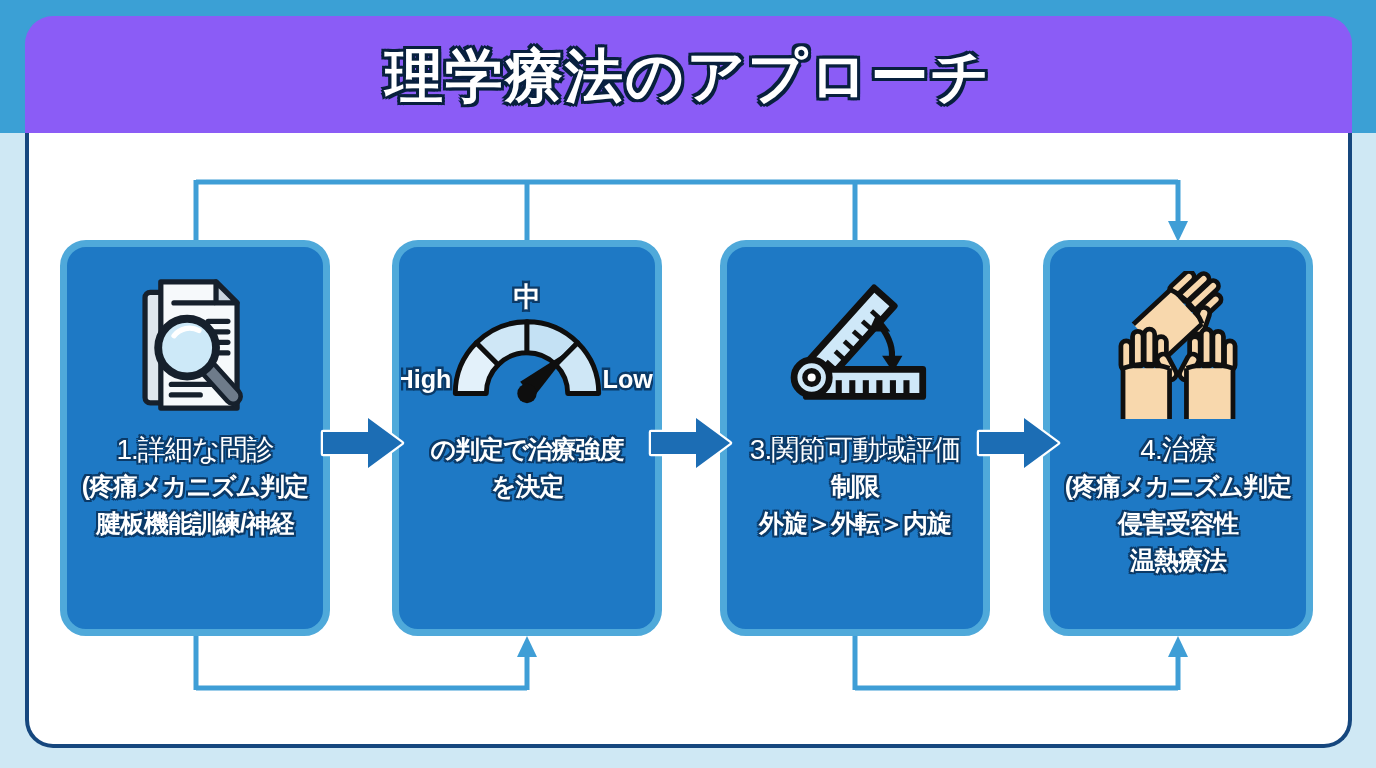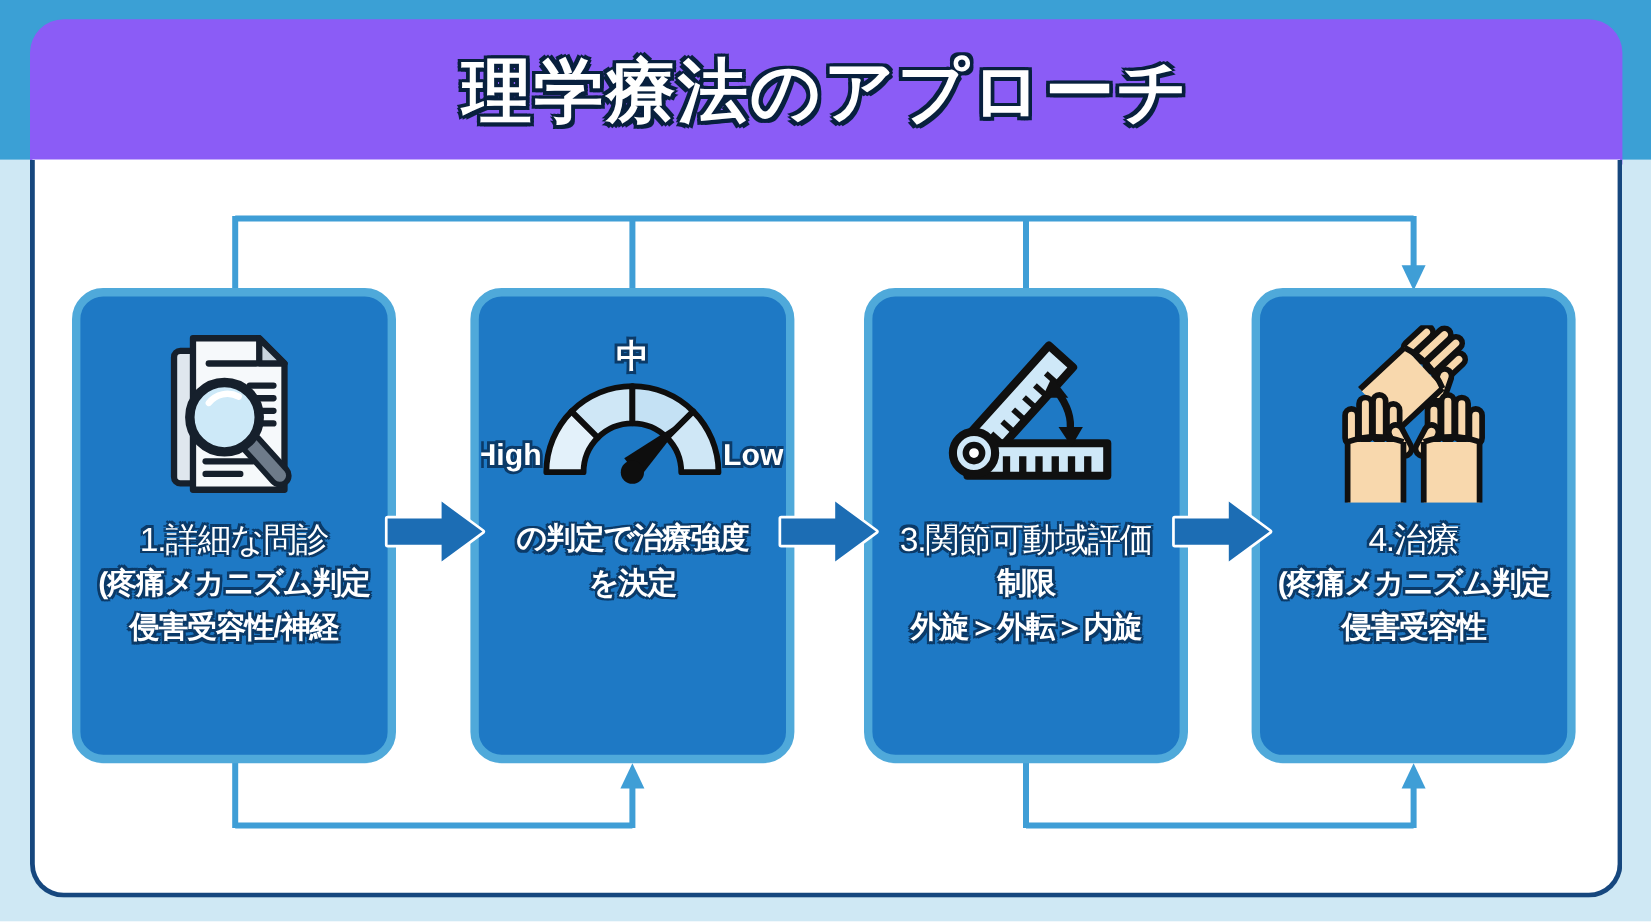--- a/index.html
+++ b/index.html
@@ -109,21 +109,21 @@
         </g>
         <path d="M61,73 L79,93" stroke="#16202c" stroke-width="15" stroke-linecap="round"></path>
         <path d="M61,73 L79,93" stroke="#6e7b8a" stroke-width="8" stroke-linecap="round"></path>
         <circle cx="44" cy="56" r="22" fill="#cde9f8" stroke="#16202c" stroke-width="6"></circle>
         <path d="M34,47 a15,15 0 0 1 19,-4" fill="none" stroke="#ffffff" stroke-width="4" stroke-linecap="round"></path>
       </svg>
     </div>
     <div class="text-block">
       <div class="card-line title">1.詳細な問診</div>
       <div class="card-line">(疼痛メカニズム判定</div>
-      <div class="card-line">侵害受容性/神経</div>
+      <div class="card-line">腱板機能訓練/神経</div>
     </div>
   </div>
 
   <div class="card card-2">
     <div class="icon-wrap">
       <svg width="252" height="132" viewBox="0 0 260 136">
         <g stroke="#0e0e0e" stroke-width="5" stroke-linejoin="round">
           <path d="M56,118 A74,74 0 0 1 77.7,65.7 L100.3,88.3 A42,42 0 0 0 88,118 Z" fill="#e3f1fa"></path>
           <path d="M77.7,65.7 A74,74 0 0 1 130,44 L130,76 A42,42 0 0 0 100.3,88.3 Z" fill="#cfe7f6"></path>
           <path d="M130,44 A74,74 0 0 1 182.3,65.7 L159.7,88.3 A42,42 0 0 0 130,76 Z" fill="#c4e1f4"></path>
@@ -198,20 +198,21 @@
         <ellipse cx="56" cy="54" rx="21" ry="14" transform="rotate(-28 56 54)" fill="#f8d8ad" stroke="#101010" stroke-width="4.5"></ellipse>
         <use href="#uph" transform="translate(88,-14) rotate(47)"></use>
         <use href="#uph" transform="translate(12,52)"></use>
         <use href="#uph" transform="translate(128,52) scale(-1,1)"></use>
       </svg>
     </div>
     <div class="text-block">
       <div class="card-line title">4.治療</div>
       <div class="card-line">(疼痛メカニズム判定</div>
       <div class="card-line">侵害受容性</div>
+      <div class="card-line">温熱療法</div>
     </div>
   </div>
 
   <svg class="flow-arrow arrow-1" viewBox="0 0 86 58">
     <polygon points="3,18 48,18 48,4 82,29 48,54 48,40 3,40" fill="#1c6db4" stroke="#ffffff" stroke-width="4.5" stroke-linejoin="round" paint-order="stroke"></polygon>
   </svg>
   <svg class="flow-arrow arrow-2" viewBox="0 0 86 58">
     <polygon points="3,18 48,18 48,4 82,29 48,54 48,40 3,40" fill="#1c6db4" stroke="#ffffff" stroke-width="4.5" stroke-linejoin="round" paint-order="stroke"></polygon>
   </svg>
   <svg class="flow-arrow arrow-3" viewBox="0 0 86 58">

